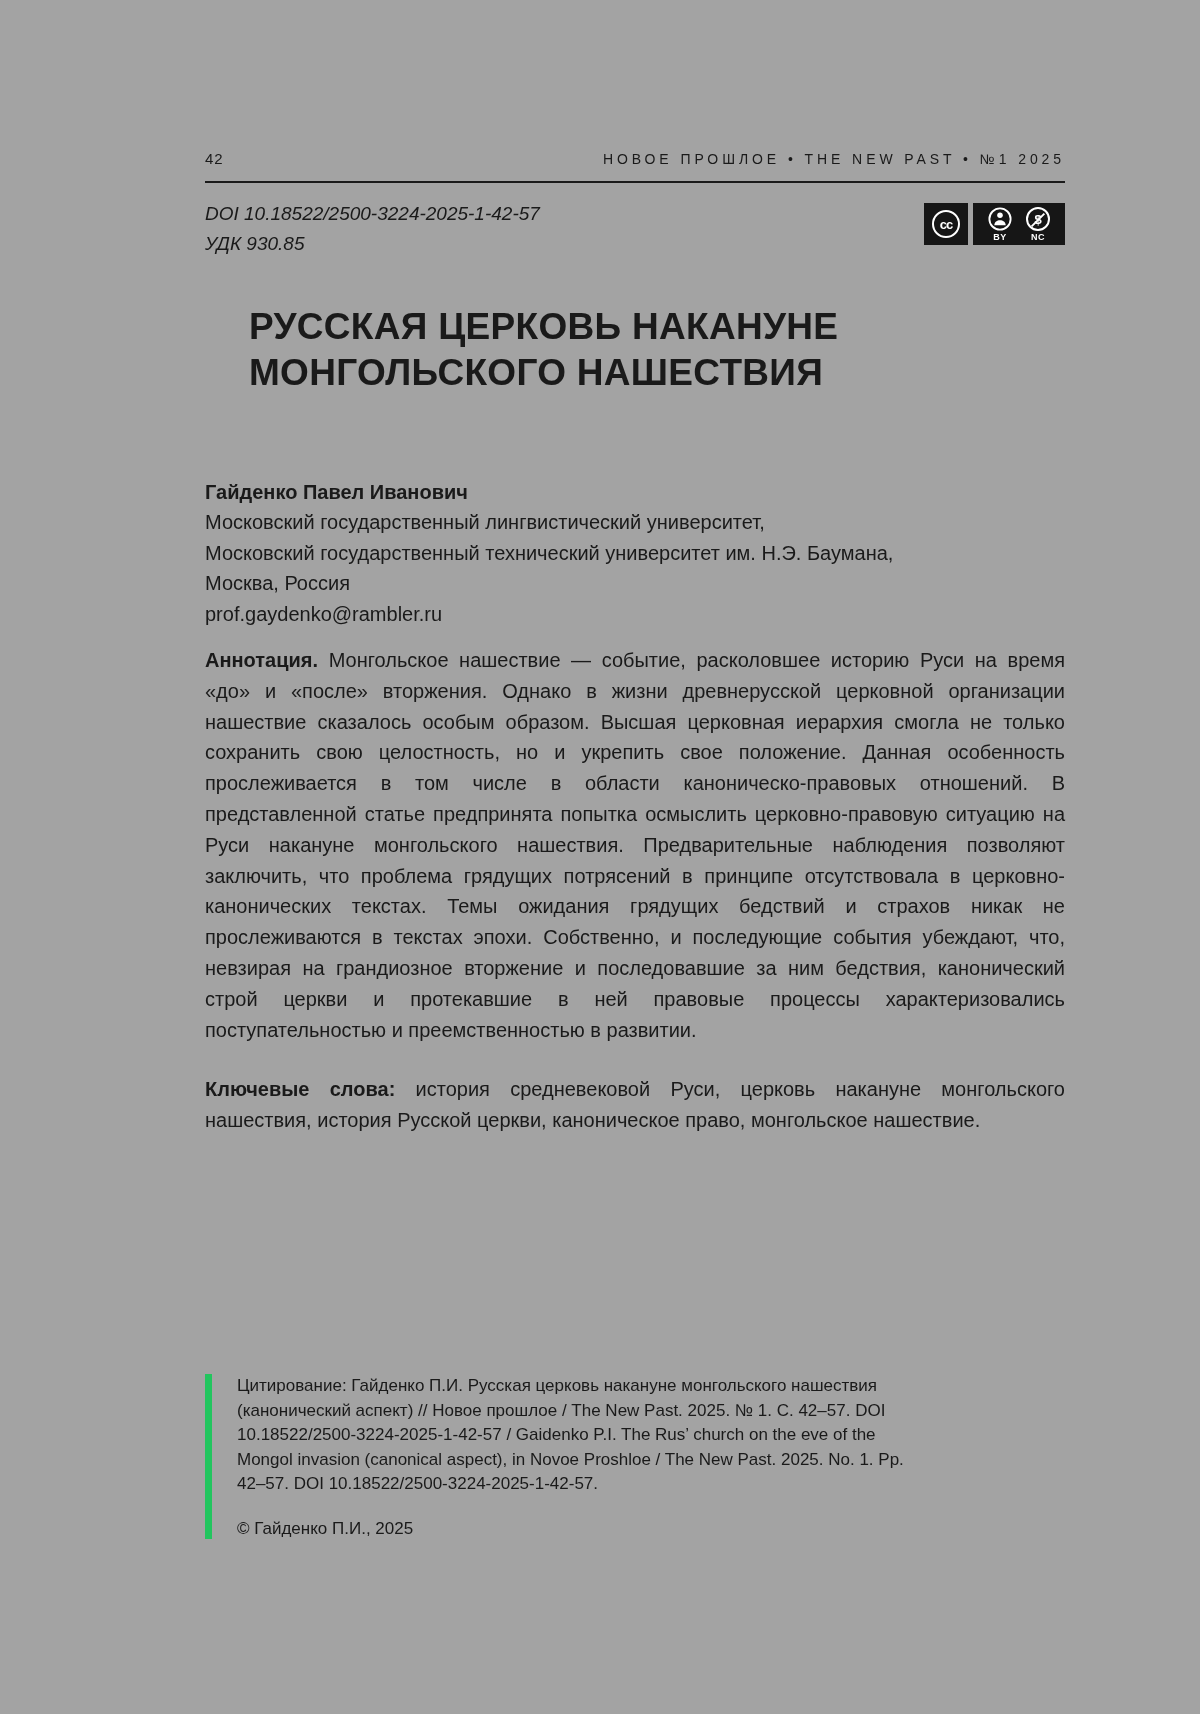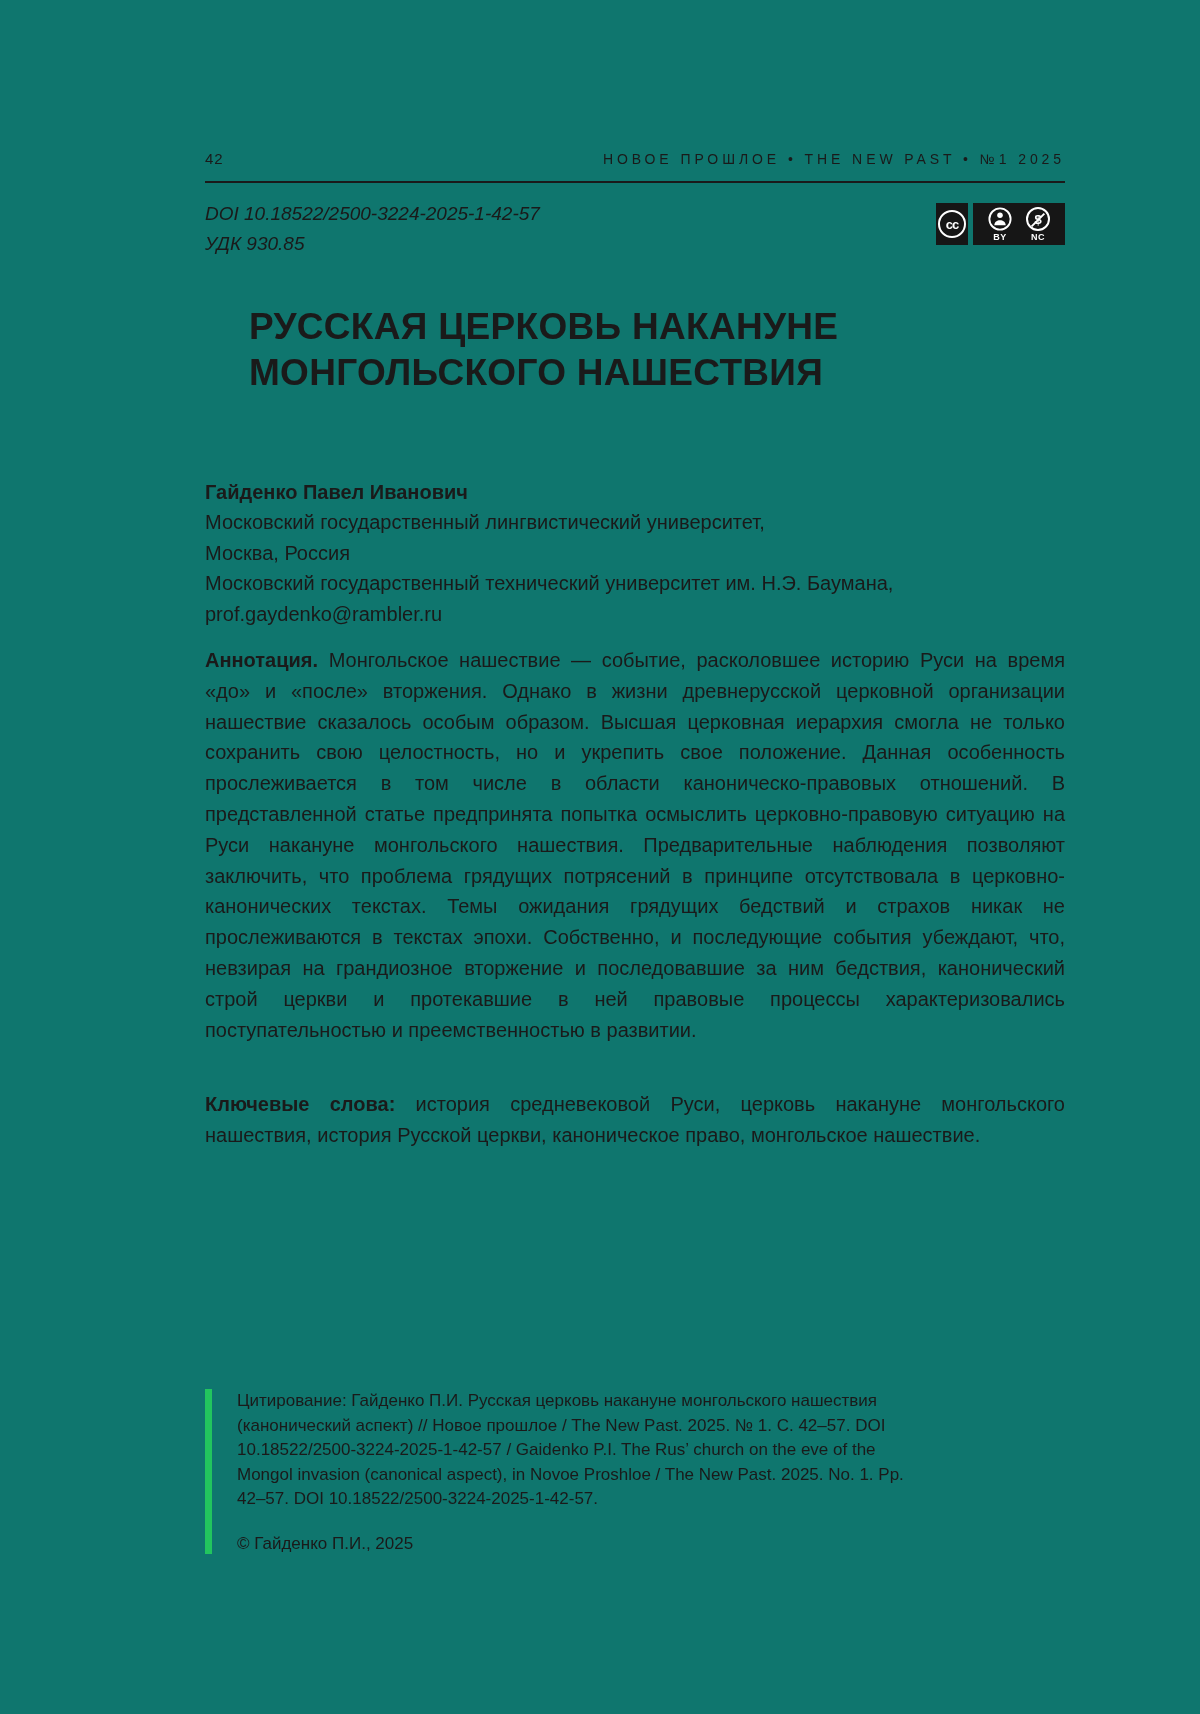--- a/index.html
+++ b/index.html
@@ -3,21 +3,21 @@
 <meta charset="utf-8">
 <style>
   * { margin: 0; padding: 0; box-sizing: border-box; }
   html, body { background: #e8e8e8; }
   body { font-family: "Liberation Sans", "DejaVu Sans", sans-serif; color: #1a1a1a; }
 
   .page {
     width: 1200px;
     height: 1714px;
     margin: 0 auto;
-    background: #0f766e;
+    background: #a3a3a3;
     padding: 150px 135px 60px 205px;
     position: relative;
   }
 
   
   .running-head {
     display: flex;
     justify-content: space-between;
     align-items: baseline;
     padding-bottom: 14px;
@@ -33,21 +33,21 @@
     justify-content: space-between;
     align-items: flex-start;
   }
   .meta-ids { font-style: italic; font-size: 19px; line-height: 1.6; font-weight: 500; }
 
   .cc-badge { display: flex; gap: 5px; margin-top: 4px; }
   .cc-box {
     background: #161616; color: #fff;
     height: 42px; display: flex; align-items: center; justify-content: center;
   }
-  .cc-box-left { width: 32px; }
+  .cc-box-left { width: 44px; }
   .cc-circle {
     width: 28px; height: 28px; border: 2.5px solid #fff; border-radius: 50%;
     display: flex; align-items: center; justify-content: center;
     font-size: 13px; font-weight: 700; letter-spacing: -1px; line-height: 1;
   }
   .cc-box-right {
     width: 92px;
     display: grid;
     grid-template-columns: 1fr 1fr;
     grid-template-rows: auto auto;
@@ -77,21 +77,21 @@
     margin-left: 44px;
   }
 
   
   .author-block { margin-top: 80px; font-size: 20px; line-height: 1.52; }
   .author-name { font-weight: 700; }
 
   
   .abstract { margin-top: 16px; font-size: 20px; line-height: 1.54; text-align: justify; }
   .inline-label { font-weight: 700; }
-  .keywords { margin-top: 44px; font-size: 20px; line-height: 1.54; text-align: justify; }
+  .keywords { margin-top: 29px; font-size: 20px; line-height: 1.54; text-align: justify; }
 
   
   .citation-block {
     margin-top: 238px;
     border-left: 7px solid #22c55e;
     padding-left: 25px;
     width: 712px;
   }
   .citation-text { font-size: 17px; line-height: 1.45; }
   .copyright-line { margin-top: 22px; font-size: 17px; }
@@ -130,22 +130,22 @@
   </div>
 
   <h1 class="article-title">
     <div>РУССКАЯ ЦЕРКОВЬ НАКАНУНЕ</div>
     <div>МОНГОЛЬСКОГО НАШЕСТВИЯ</div>
   </h1>
 
   <div class="author-block">
     <div class="author-name">Гайденко Павел Иванович</div>
     <div>Московский государственный лингвистический университет,</div>
+    <div>Московский государственный технический университет им. Н.Э. Баумана,</div>
     <div>Москва, Россия</div>
-    <div>Московский государственный технический университет им. Н.Э. Баумана,</div>
     <div>prof.gaydenko@rambler.ru</div>
   </div>
 
   <p class="abstract"><span class="inline-label">Аннотация.</span><span> Монгольское нашествие — событие, расколовшее историю Руси на время «до» и «после» вторжения. Однако в жизни древнерусской церковной организации нашествие сказалось особым образом. Высшая церковная иерархия смогла не только сохранить свою целостность, но и укрепить свое положение. Данная особенность прослеживается в том числе в области каноническо-правовых отношений. В представленной статье предпринята попытка осмыслить церковно-правовую ситуацию на Руси накануне монгольского нашествия. Предварительные наблюдения позволяют заключить, что проблема грядущих потрясений в принципе отсутствовала в церковно-канонических текстах. Темы ожидания грядущих бедствий и страхов никак не прослеживаются в текстах эпохи. Собственно, и последующие события убеждают, что, невзирая на грандиозное вторжение и последовавшие за ним бедствия, канонический строй церкви и протекавшие в ней правовые процессы характеризовались поступательностью и преемственностью в развитии.</span></p>
 
   <p class="keywords"><span class="inline-label">Ключевые слова:</span><span> история средневековой Руси, церковь накануне монгольского нашествия, история Русской церкви, каноническое право, монгольское нашествие.</span></p>
 
   <div class="citation-block">
     <p class="citation-text">Цитирование: Гайденко П.И. Русская церковь накануне монгольского нашествия (канонический аспект) // Новое прошлое / The New Past. 2025. № 1. С. 42–57. DOI 10.18522/2500-3224-2025-1-42-57 / Gaidenko P.I. The Rus’ church on the eve of the Mongol invasion (canonical aspect), in Novoe Proshloe / The New Past. 2025. No. 1. Pp. 42–57. DOI 10.18522/2500-3224-2025-1-42-57.</p>
     <p class="copyright-line">© Гайденко П.И., 2025</p>

